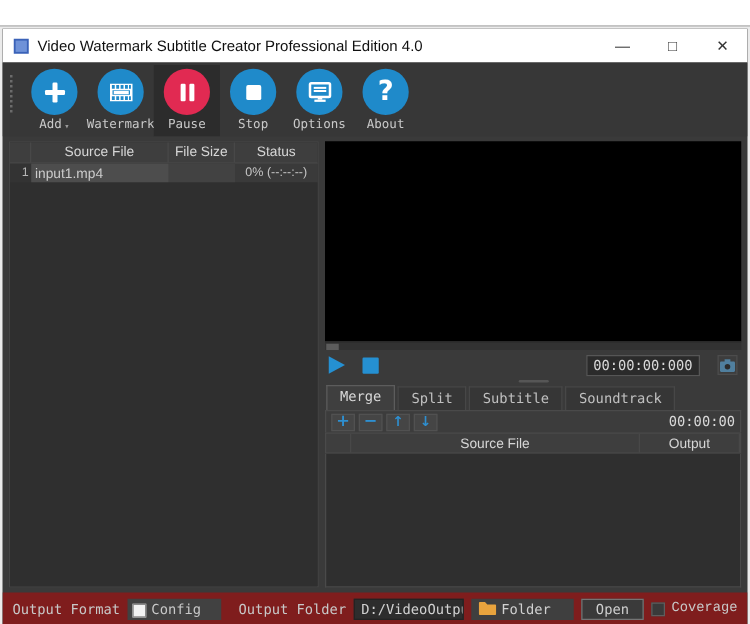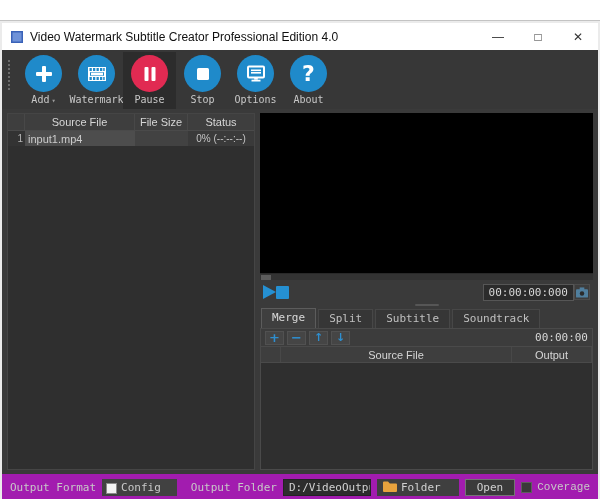--- a/index.html
+++ b/index.html
@@ -42,21 +42,21 @@
   .ft-row .cell-num { width:17px; color:#b5b5b5; font-size:10px; display:flex; align-items:center; justify-content:flex-end; padding-right:2px; background:#333; }
   .ft-row .cell-src { width:110px; background:#4d4d4d; display:flex; align-items:center; padding-left:3px; }
   .ft-row .cell-size { width:53px; background:#424242; }
   .ft-row .cell-status { flex:1; display:flex; align-items:center; justify-content:center; font-size:10px; color:#c5c5c5; }
   .ft-empty { flex:1; background:#2f2f2f; }
   
   .right-panel { flex:1; display:flex; flex-direction:column; min-width:0; }
   .video { height:160px; background:#000; flex:0 0 auto; }
   .seekbar { height:7px; background:#323232; border-top:1px solid #282828; display:flex; align-items:center; flex:0 0 auto; }
   .seek-handle { width:10px; height:5px; background:#5c5c5c; margin-left:1px; }
-  .pcontrols { height:24px; display:flex; align-items:center; gap:0; padding:0 3px; flex:0 0 auto; }
+  .pcontrols { height:24px; display:flex; align-items:center; gap:14px; padding:0 3px; flex:0 0 auto; }
   .play-tri { width:0; height:0; border-left:13px solid #2590d2; border-top:7px solid transparent; border-bottom:7px solid transparent; }
   .stop-sq { width:13px; height:13px; background:#2590d2; border-radius:1px; }
   .pc-spacer { flex:1; }
   .timebox { background:#2b2b2b; border:1px solid #565656; color:#d8d8d8; font-family:"DejaVu Sans Mono", monospace; font-size:11px; padding:1px 5px; }
   .snap-btn { width:16px; height:16px; background:#3d3d3d; border:1px solid #4c4c4c; display:flex; align-items:center; justify-content:center; }
   .grip-row { height:3px; display:flex; justify-content:center; flex:0 0 auto; }
   .grip-bar { width:24px; height:2px; background:#565656; border-radius:1px; }
   .tabs { height:21px; display:flex; align-items:flex-end; gap:2px; padding-left:1px; flex:0 0 auto; }
   .tab { font-family:"DejaVu Sans Mono", monospace; font-size:11px; color:#c0c0c0; padding:2px 10px 3px 10px; background:#363636; border:1px solid #474747; border-bottom:none; }
   .tab.active { background:#3f3f3f; border-color:#5c5c5c; color:#d8d8d8; padding-bottom:4px; }
@@ -66,21 +66,21 @@
   .mini-btn.ar { font-size:11px; line-height:1; }
   .mini-time { margin-left:auto; font-family:"DejaVu Sans Mono", monospace; font-size:11px; color:#d8d8d8; }
   .st-header { height:17px; background:#3e3e3e; display:flex; font-size:11px; color:#d6d6d6; border:1px solid #4a4a4a; flex:0 0 auto; }
   .st-header > div { display:flex; align-items:center; justify-content:center; border-right:1px solid #484848; }
   .st-col0 { width:20px; flex:0 0 auto; }
   .st-src { flex:1; }
   .st-start { width:80px; flex:0 0 auto; }
   .st-end { width:80px; flex:0 0 auto; border-right:none !important; }
   .st-body { flex:1; background:#2f2f2f; border:1px solid #4a4a4a; border-top:none; }
   
-  .bottombar { height:26px; background:#a21caf; display:flex; align-items:center; gap:6px; padding:0 8px; font-family:"DejaVu Sans Mono", monospace; font-size:11px; color:#c8c8c8; flex:0 0 auto; }
+  .bottombar { height:26px; background:#7f1d1d; display:flex; align-items:center; gap:6px; padding:0 8px; font-family:"DejaVu Sans Mono", monospace; font-size:11px; color:#c8c8c8; flex:0 0 auto; }
   .dropdown { display:flex; align-items:center; gap:6px; background:#2d2d2d; border:1px solid #232323; padding:1px 6px; color:#c8c8c8; }
   .dd-caret { font-size:7px; color:#a8a8a8; }
   .config-box { display:flex; align-items:flex-end; gap:4px; background:#414141; padding:2px 16px 2px 4px; }
   .checkbox-light { width:11px; height:11px; background:#f2f2f2; border:1px solid #8a8a8a; }
   .checkbox-dark { width:11px; height:11px; background:#3a3a3a; border:1px solid #5e5e5e; }
   .bb-spacer { flex:1; }
   .field { width:88px; background:#2d2d2d; border:1px solid #232323; padding:1px 5px; color:#d2d2d2; white-space:nowrap; overflow:hidden; }
   .folder-btn { display:flex; align-items:flex-start; gap:4px; background:#3f3f3f; padding:2px 18px 2px 6px; color:#d0d0d0; }
   .open-btn { background:#3a3a3a; border:1px solid #747474; padding:1px 11px; color:#cfcfcf; }
   .coverage { display:flex; align-items:center; gap:5px;font-family:Liberation Mono, monospace; }

